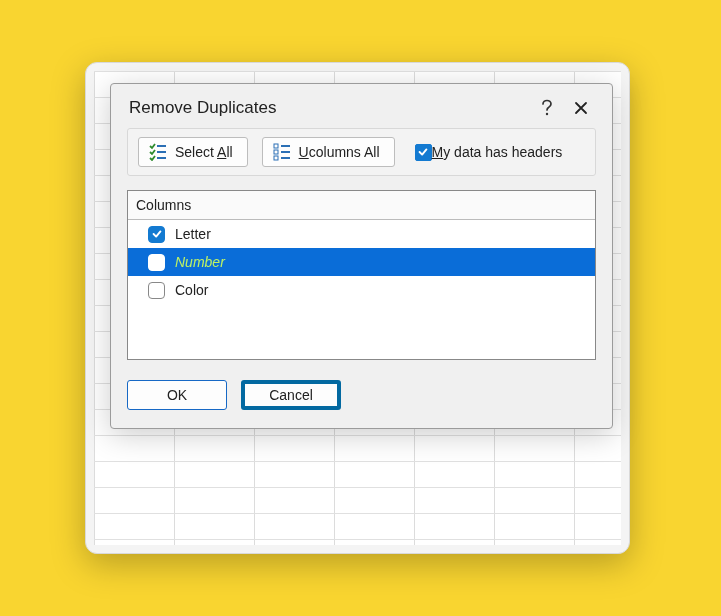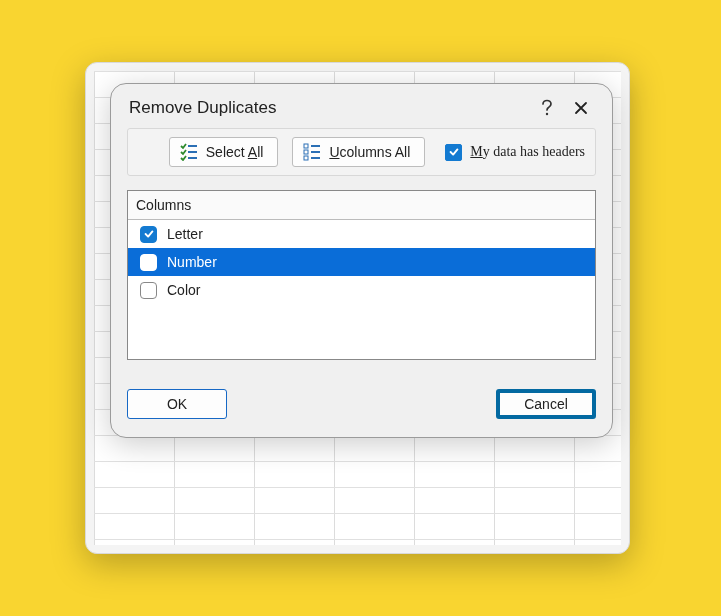--- a/index.html
+++ b/index.html
@@ -28,21 +28,21 @@
       repeating-linear-gradient(to bottom, #e0e0e0 0 1px, transparent 1px 26px),
       repeating-linear-gradient(to right,  #dcdcdc 0 1px, transparent 1px 80px);
     background-color:#fff;
   }
   .dialog{
     position:absolute;
     left:110px; top:83px;
     width:503px;
     background:#f0f0f0;
     border:1px solid #9b9b9b;
-    border-radius:16px;
+    border-radius:4px;
     box-shadow:0 6px 30px rgba(0,0,0,0.2);
   }
   .titlebar{
     display:flex; align-items:center;
     padding:10px 14px 6px 18px;
   }
   .titlebar .title{ font-size:17px; }
   .titlebar .spacer{ flex:1; }
   .titlebtn{
     width:34px; height:28px;
@@ -53,21 +53,20 @@
     padding:6px 20px 14px 20px;
     line-height:1.35;
   }
   .toolbar{
     margin:0 16px 14px 16px;
     border:1px solid #d8d8d8;
     border-radius:3px;
     padding:8px 10px;
     display:flex; align-items:center; gap:14px;
     background:#f3f3f3;
-    justify-content:flex-end;
   }
   .btn{
     background:#fdfdfd;
     border:1px solid #bdbdbd;
     border-radius:3px;
     padding:5px 14px 5px 10px;
     display:flex; align-items:center; gap:8px;
     font-size:14px;
     cursor:default;
   }
@@ -75,53 +74,53 @@
   .chk{
     width:17px; height:17px;
     border:1px solid #137ad1;
     border-radius:2px;
     display:flex; align-items:center; justify-content:center;
     background:#fff;
   }
   .chk.checked{ background:#137ad1; border-color:#137ad1; }
   .chk.checked svg{ display:block; }
   .chk svg{ display:none; }
-  .headers-opt{ display:flex; align-items:center; gap:8px; margin-left:6px;font-family:Liberation Serif, serif; }
+  .headers-opt{ display:flex; align-items:center; margin-left:6px; }
   .headers-opt .lbl span{ text-decoration:underline; }
   .listbox{
-    margin:13px 16px;
+    margin:4px 16px;
     background:#fff;
     border:1px solid #888;
     height:170px;
   }
   .listbox .col-header{
     padding:6px 8px;
     border-bottom:1px solid #bbb;
     background:#fafafa;
     font-size:14px;
   }
   .row{
     display:flex; align-items:center; gap:10px;
-    padding:4px 12px;
+    padding:4px 20px;
     height:28px;
   }
-  .row.selected{ background:#0a6dd8; color:#ffffff; }
+  .row.selected{ background:#0a6dd8; color:#bef264;font-style:italic; }
   .row .rchk{
     width:17px; height:17px;
     border:1.5px solid #888;
     border-radius:4px;
     background:#fff;
     display:flex; align-items:center; justify-content:center;
   }
   .row.selected .rchk{ border-color:#fff; }
   .row .rchk.checked{ background:#137ad1; border-color:#137ad1; }
   .row .rchk.checked svg{ display:block; }
   .row .rchk svg{ display:none; }
   .buttons{
-    display:flex; justify-content:space-between; gap:14px;
+    display:flex; justify-content:flex-start; gap:14px;
     padding:16px 16px 18px 16px;
   }
   .buttons .dlgbtn{
     width:100px; height:30px;
     display:flex; align-items:center; justify-content:center;
     background:#fdfdfd;
     border:4px solid #0369a1;
     border-radius:3px;
     font-size:14px;
   }

